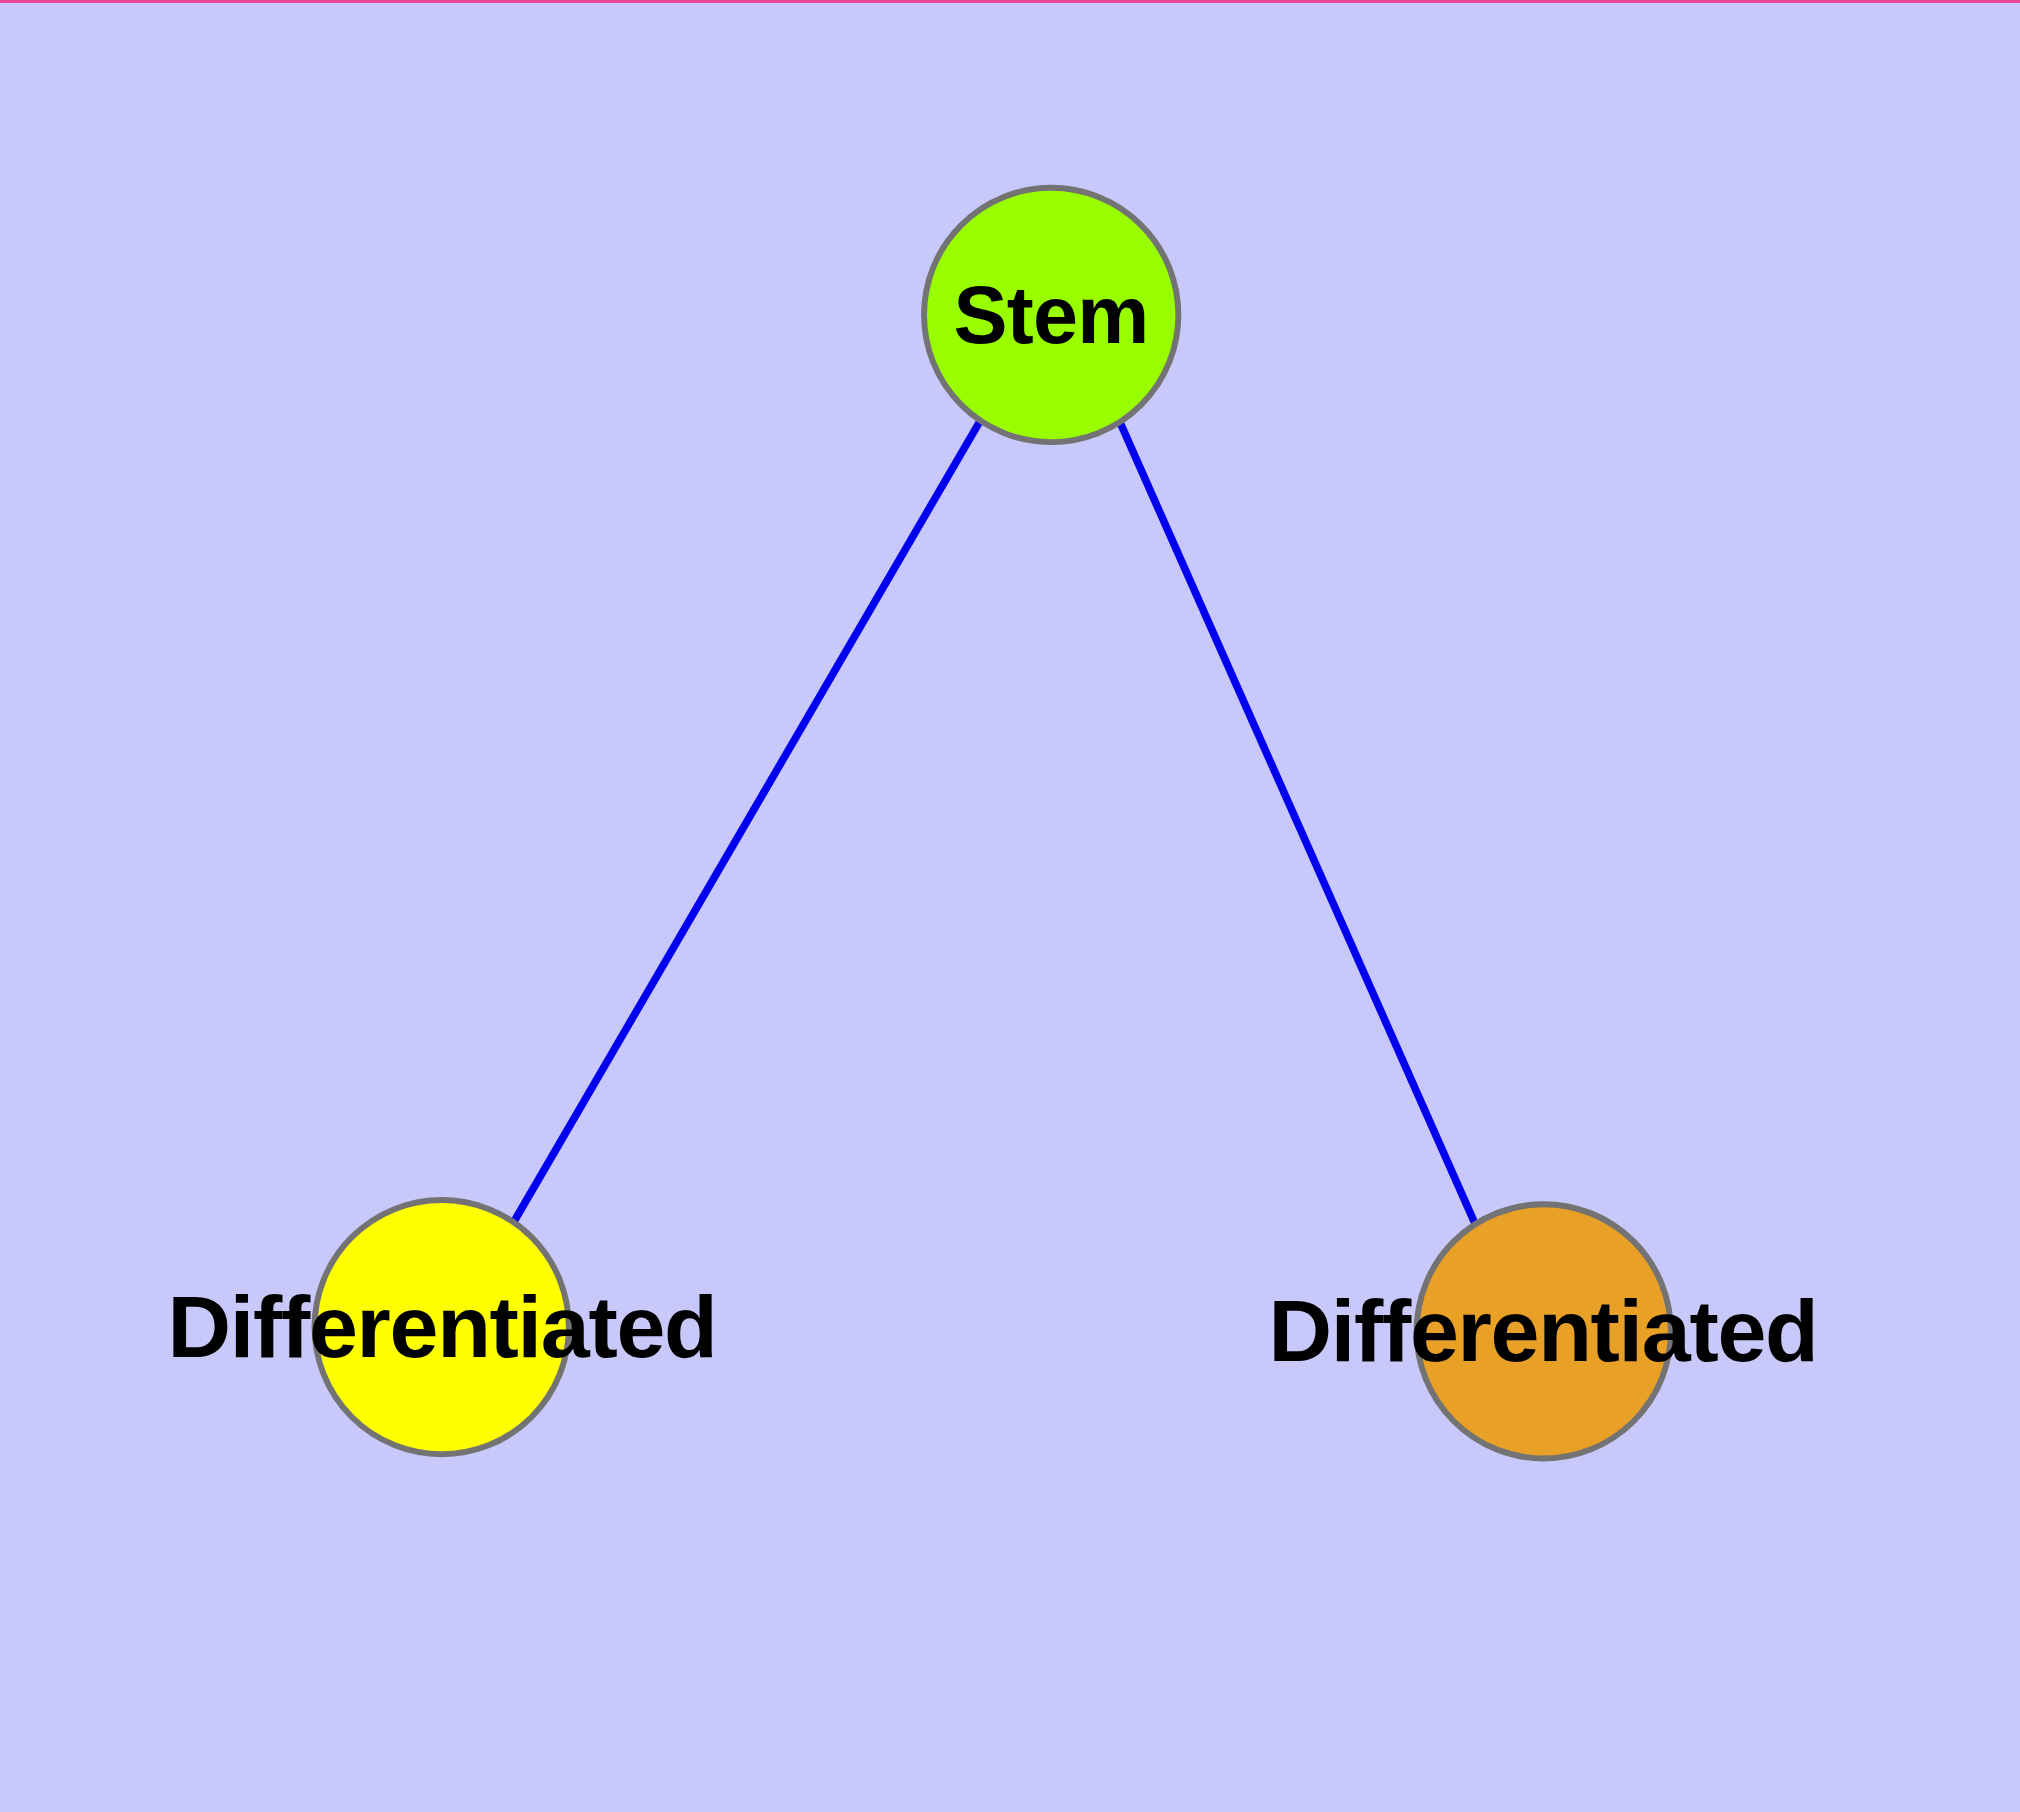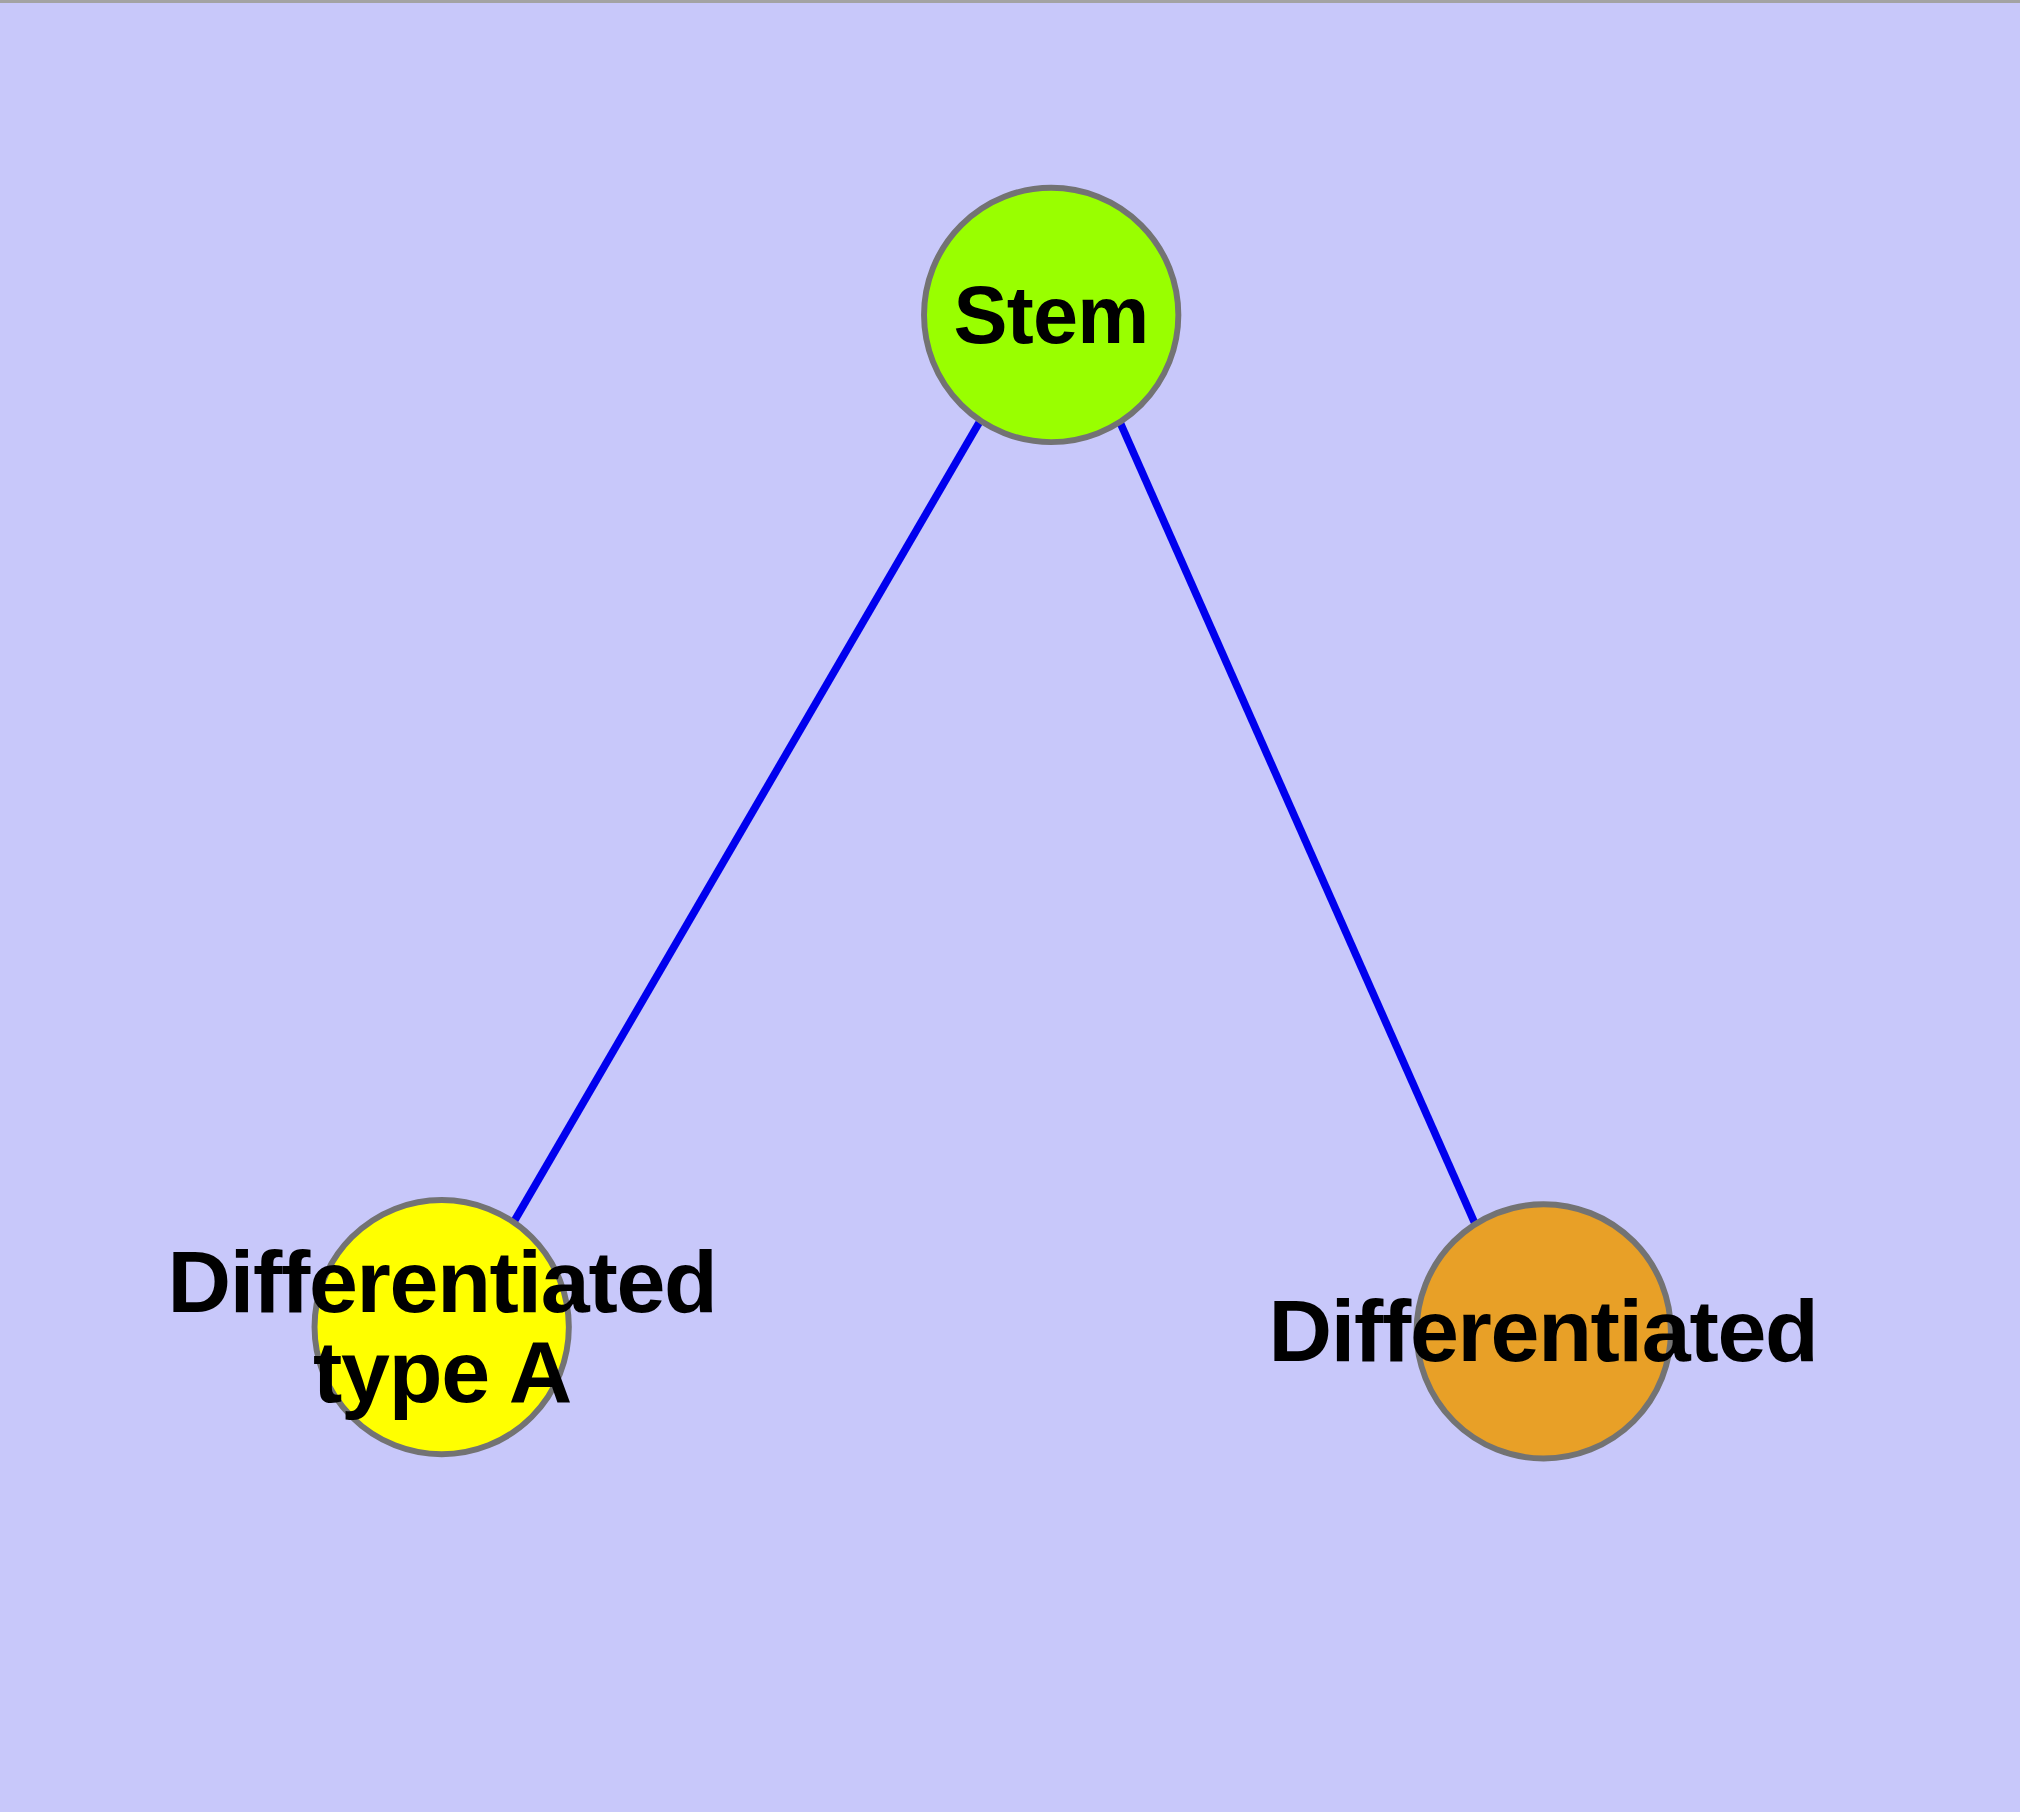--- a/index.html
+++ b/index.html
@@ -5,21 +5,21 @@
 <style>
   html, body {
     margin: 0;
     padding: 0;
     background: #ffffff;
   }
   #canvas {
     position: relative;
     width: 2021px;
     height: 1812px;
-    background: #a3a3a3;
+    background: #ec4899;
     overflow: hidden;
     font-family: "Liberation Sans", "DejaVu Sans", sans-serif;
   }
   #plot-area {
     position: absolute;
     left: 0;
     top: 3.4px;
     width: 2021px;
     height: 1809px;
     background: #c8c8fa;
@@ -64,19 +64,19 @@
         </g>
       <g id="nodes-group">
           <circle cx="1240" cy="368" r="150" fill="#99ff00" stroke="#737373" stroke-width="7"></circle>
           <circle cx="521" cy="1562" r="150" fill="#ffff00" stroke="#737373" stroke-width="7"></circle>
           <circle cx="1821" cy="1567" r="150" fill="#e8a027" stroke="#737373" stroke-width="7"></circle>
         </g>
     </svg>
 
     <div id="labels-layer">
         <div class="node-label label-stem" style="left: 1051px; top: 312px; font-size: 81px; color: rgb(0, 0, 0);"><div>Stem</div></div>
-        <div class="node-label label-leaf" style="left: 442px; top: 1324px; font-size: 88px; color: rgb(0, 0, 0);"><div>Differentiated</div><div>type A</div></div>
+        <div class="node-label label-leaf" style="left: 442px; top: 1324px; font-size: 88px; color: rgb(0, 0, 0);"><div>Differentiated</div></div>
         <div class="node-label label-leaf" style="left: 1543px; top: 1328px; font-size: 88px; color: rgb(0, 0, 0);"><div>Differentiated</div></div>
       </div>
 
   </div>
 </div>
 
 
 </body></html>

